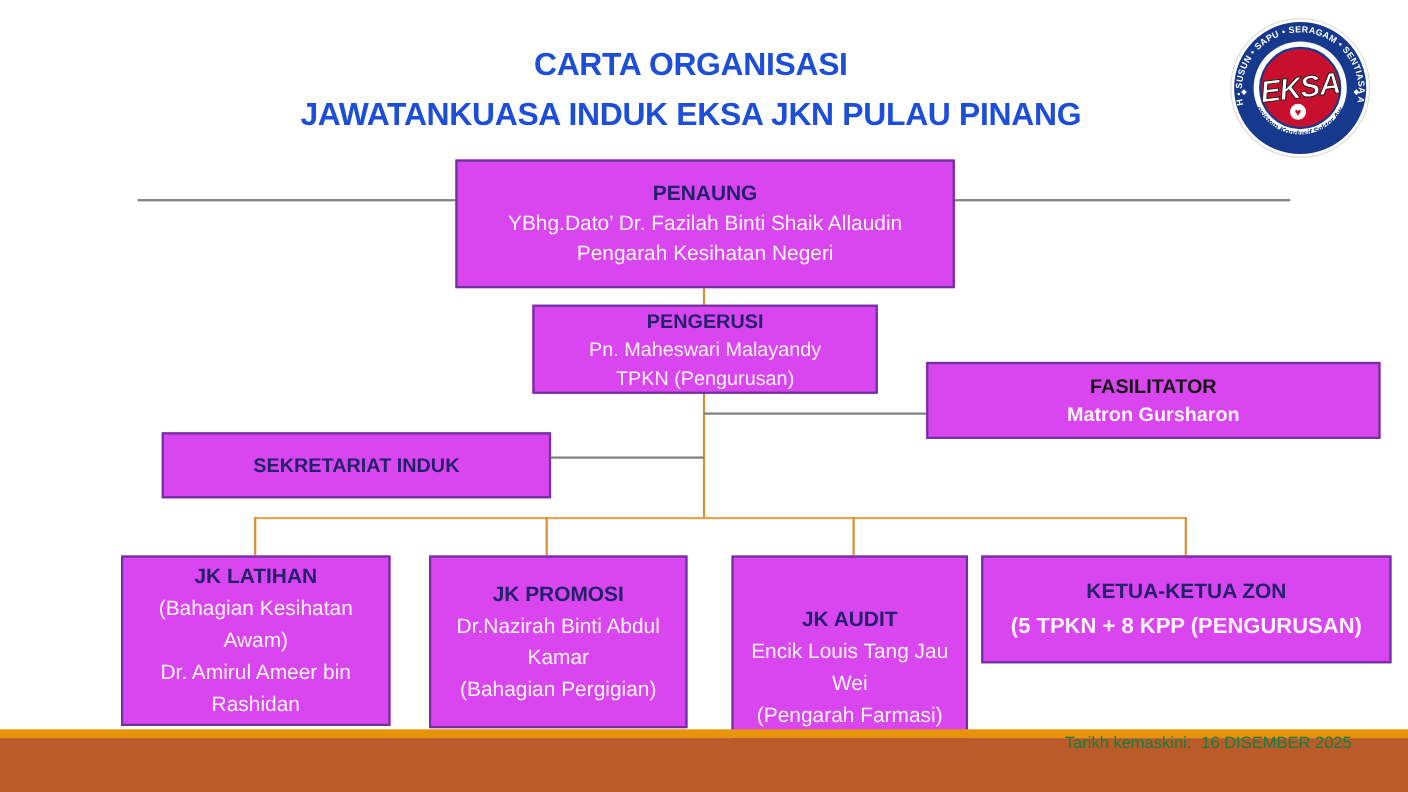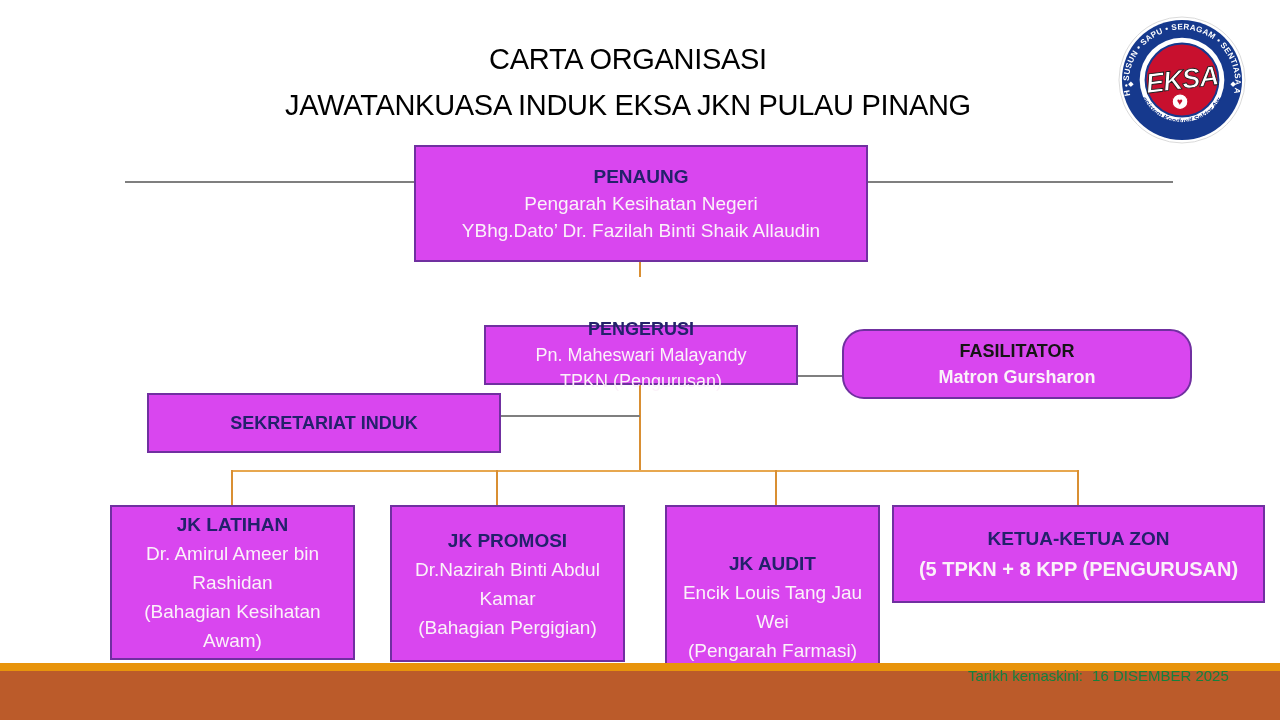--- a/index.html
+++ b/index.html
@@ -4,40 +4,40 @@
 <style>
   html,body{margin:0;padding:0;}
   body{
     width:1280px;height:720px;position:relative;overflow:hidden;
     background:#ffffff;
     font-family:"Liberation Sans", sans-serif;
   }
   
   .title-wrap{
     position:absolute;left:0;top:36px;width:1256px;text-align:center;
-    color:#000000;font-weight:normal;font-size:29px;line-height:46px;
+    color:#1d4ed8;font-weight:bold;font-size:29px;line-height:46px;
     letter-spacing:-0.3px;
   }
   
   .hline,.vline{position:absolute;}
   .gray{background:#7f7f7f;}
   .orange{background:#d98f33;}
   .dist{background:#e7a74f;}
   
   .org-box{
     position:absolute;box-sizing:border-box;
     background:#d946ef;border:2px solid #7030a0;
     color:#fbf2f9;text-align:center;
     display:flex;flex-direction:column;justify-content:center;
     font-size:19px;line-height:27px;
   }
   .org-box .hdr{font-weight:bold;color:#23216b;}
   .box-penaung    {left:414px;top:145px;width:454px;height:117px;padding:0 12px;}
-  .box-pengerusi  {left:484px;top:277px;width:314px;height:60px;font-size:18px;line-height:26px;padding:0 12px;margin-top:48px;}
-  .box-fasilitator{left:842px;top:329px;width:350px;height:70px;font-size:18px;line-height:26px;padding:0 12px;border-radius:22px;}
+  .box-pengerusi  {left:484px;top:277px;width:314px;height:81px;font-size:18px;line-height:26px;padding:0 12px;}
+  .box-fasilitator{left:842px;top:329px;width:413px;height:70px;font-size:18px;line-height:26px;padding:0 12px;}
   .box-fasilitator .hdr{color:#151515;}
   .box-fasilitator .body{font-weight:bold;}
   .box-sekretariat{left:147px;top:393px;width:354px;height:60px;font-size:18px;line-height:26px;padding:16px 12px;}
   .box-jk-latihan {left:110px;top:505px;width:245px;height:155px;line-height:29px;padding:0 10px;}
   .box-jk-promosi {left:390px;top:505px;width:235px;height:157px;line-height:29px;padding:0 12px;}
   .box-jk-audit   {left:665px;top:505px;width:215px;height:204px;line-height:29px;padding:0 12px;}
   .box-ketua      {left:892px;top:505px;width:373px;height:98px;line-height:30px;padding:0 10px;}
   .box-ketua .body{font-weight:bold;font-size:20px;}
   
   .logo{position:absolute;left:1116px;top:16px;width:132px;height:128px;}
@@ -86,43 +86,43 @@
 <div class="hline gray" style="left:640px;top:375px;width:202px;height:1.5px;"></div>
 <div class="hline gray" style="left:501px;top:415px;width:139px;height:1.5px;"></div>
 <div class="hline dist" style="left:231px;top:470px;width:848px;height:2px;"></div>
 <div class="vline orange" style="left:231px;top:470px;width:2px;height:35px;"></div>
 <div class="vline orange" style="left:496px;top:470px;width:2px;height:35px;"></div>
 <div class="vline orange" style="left:775px;top:470px;width:2px;height:35px;"></div>
 <div class="vline orange" style="left:1077px;top:470px;width:2px;height:35px;"></div>
 
 <div class="org-box box-penaung">
   <div class="hdr">PENAUNG</div>
+  <div class="body">YBhg.Dato’ Dr. Fazilah Binti Shaik Allaudin</div>
   <div class="body">Pengarah Kesihatan Negeri</div>
-  <div class="body">YBhg.Dato’ Dr. Fazilah Binti Shaik Allaudin</div>
 </div>
 
 <div class="org-box box-pengerusi">
   <div class="hdr">PENGERUSI</div>
   <div class="body">Pn. Maheswari Malayandy</div>
   <div class="body">TPKN (Pengurusan)</div>
 </div>
 
 <div class="org-box box-fasilitator">
   <div class="hdr">FASILITATOR</div>
   <div class="body">Matron Gursharon</div>
 </div>
 
 <div class="org-box box-sekretariat">
   <div class="hdr">SEKRETARIAT INDUK</div>
 </div>
 
 <div class="org-box box-jk-latihan">
   <div class="hdr">JK LATIHAN</div>
+  <div class="body">(Bahagian Kesihatan Awam)</div>
   <div class="body">Dr. Amirul Ameer bin Rashidan</div>
-  <div class="body">(Bahagian Kesihatan Awam)</div>
 </div>
 
 <div class="org-box box-jk-promosi">
   <div class="hdr">JK PROMOSI</div>
   <div class="body">Dr.Nazirah Binti Abdul Kamar</div>
   <div class="body">(Bahagian Pergigian)</div>
 </div>
 
 <div class="org-box box-jk-audit">
   <div class="hdr">JK AUDIT</div>

